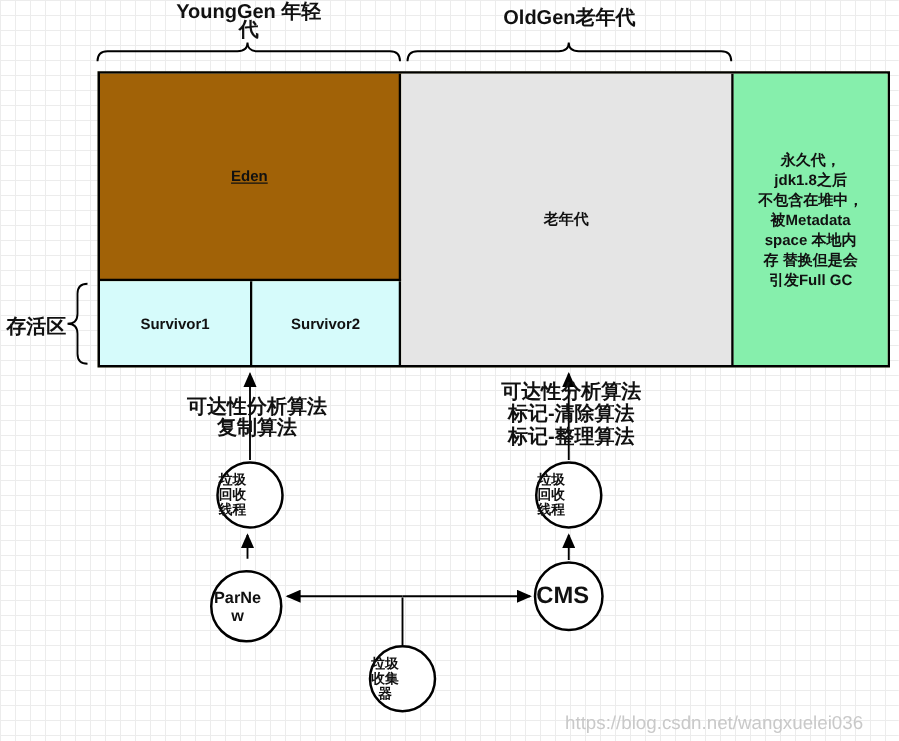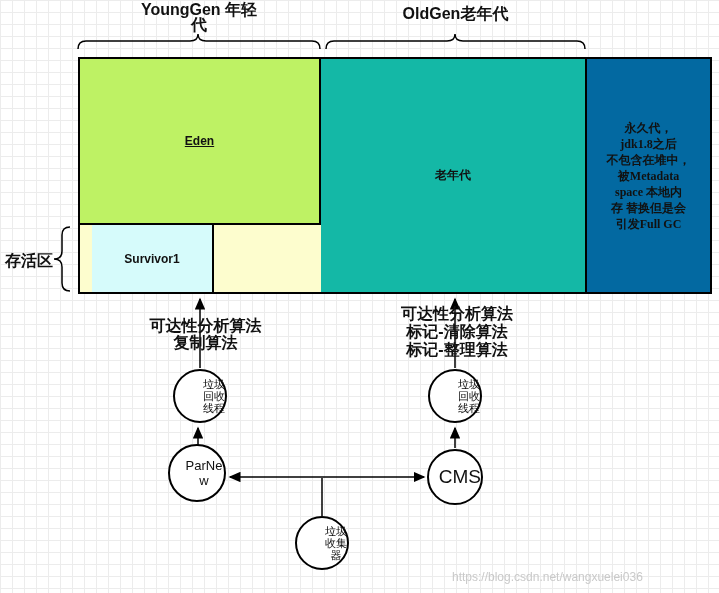--- a/index.html
+++ b/index.html
@@ -36,47 +36,47 @@
   }
   .region{
     position:absolute;
     box-sizing:border-box;
     display:flex;align-items:center;justify-content:center;
     font-weight:bold;font-size:12px;color:#111;
     text-align:center;
     white-space:pre-line;
   }
   #eden-region{left:0;top:0;width:241px;height:166px;border-right:2px solid #000;border-bottom:2px solid #000;}
-  #survivor1-region{left:12px;top:166px;width:122px;height:67px;border-right:2px solid #000;}
+  #survivor1-region{left:0;top:166px;width:122px;height:67px;border-right:2px solid #000;}
   #survivor2-region{left:122px;top:166px;width:119px;height:67px;border-right:2px solid #000;}
   #oldgen-region{left:241px;top:0;width:266px;height:233px;border-right:2px solid #000;}
   #permgen-region{left:507px;top:0;width:123px;height:233px;line-height:16px;padding:2px;}
   .circle-node{
     position:absolute;z-index:3;
     border:2px solid #000;border-radius:50%;
     background:#fff;
     box-sizing:border-box;
-    display:flex;align-items:center;justify-content:flex-end;
-    text-align:center;font-weight:normal;color:#111;
+    display:flex;align-items:center;justify-content:flex-start;
+    text-align:center;font-weight:bold;color:#111;
     white-space:pre-line;
   }
   #gc-thread-left-node{left:173px;top:369px;width:54px;height:54px;font-size:11px;line-height:12px;}
   #gc-thread-right-node{left:428px;top:369px;width:54px;height:54px;font-size:11px;line-height:12px;}
-  #parnew-node{left:168px;top:444px;width:58px;height:58px;font-size:13px;line-height:15px;}
+  #parnew-node{left:168px;top:456px;width:58px;height:58px;font-size:13px;line-height:15px;}
   #parnew-node span{display:inline-block;width:40px;word-break:break-all;}
   #cms-node{left:427px;top:449px;width:56px;height:56px;font-size:19px;}
   #gc-collector-node{left:295px;top:516px;width:54px;height:54px;font-size:11px;line-height:12px;}
   #young-gen-label{left:140px;top:2px;width:118px;line-height:15px;}
   #old-gen-label{left:393px;top:4px;width:125px;}
   #survivor-area-label{left:5px;top:251px;width:48px;}
   #young-algo-label{left:138px;top:317px;width:135px;line-height:17px;}
   #old-algo-label{left:398px;top:305px;width:118px;line-height:18px;}
   #watermark{
     position:absolute;left:452px;top:570px;z-index:3;
-    font-size:12px;font-weight:normal;color:#c9c9c9;
+    font-size:15px;font-weight:normal;color:#c9c9c9;
     white-space:nowrap;
   }
 </style>
 </head>
 <body>
 
 <div id="canvas">
 
   <svg id="connector-layer" width="719" height="593" viewBox="0 0 719 593">
     <defs>
@@ -104,30 +104,33 @@
 
     <line x1="322" y1="516" x2="322" y2="478" stroke="#000" stroke-width="1.5"></line>
   </svg>
 
   <div class="txt center" id="young-gen-label">YoungGen 年轻代</div>
   <div class="txt center" id="old-gen-label">OldGen老年代</div>
 
   <div class="txt" id="survivor-area-label">存活区</div>
 
   <div id="heap-box" style="background-color: rgb(253, 253, 206);">
-    <div class="region" id="eden-region" style="background-color: #bef264; text-decoration: underline;">
+    <div class="region" id="eden-region" style="background-color: #a16207; text-decoration: underline;">
       <span>Eden</span>
     </div>
     <div class="region" id="survivor1-region" style="background-color: rgb(214, 251, 251);">
       <span>Survivor1</span>
     </div>
-    <div class="region" id="oldgen-region" style="background-color: #14b8a6;">
+    <div class="region" id="survivor2-region" style="background-color: rgb(214, 251, 251);">
+      <span>Survivor2</span>
+    </div>
+    <div class="region" id="oldgen-region" style="background-color: #e5e5e5;">
       <span>老年代</span>
     </div>
-    <div class="region" id="permgen-region" style="background-color: #0369a1; font-family: Liberation Serif, serif;">
+    <div class="region" id="permgen-region" style="background-color: #86efac;">
       <span>永久代，
 jdk1.8之后
 不包含在堆中，
 被Metadata
 space 本地内
 存 替换但是会
 引发Full GC</span>
     </div>
   </div>
 

